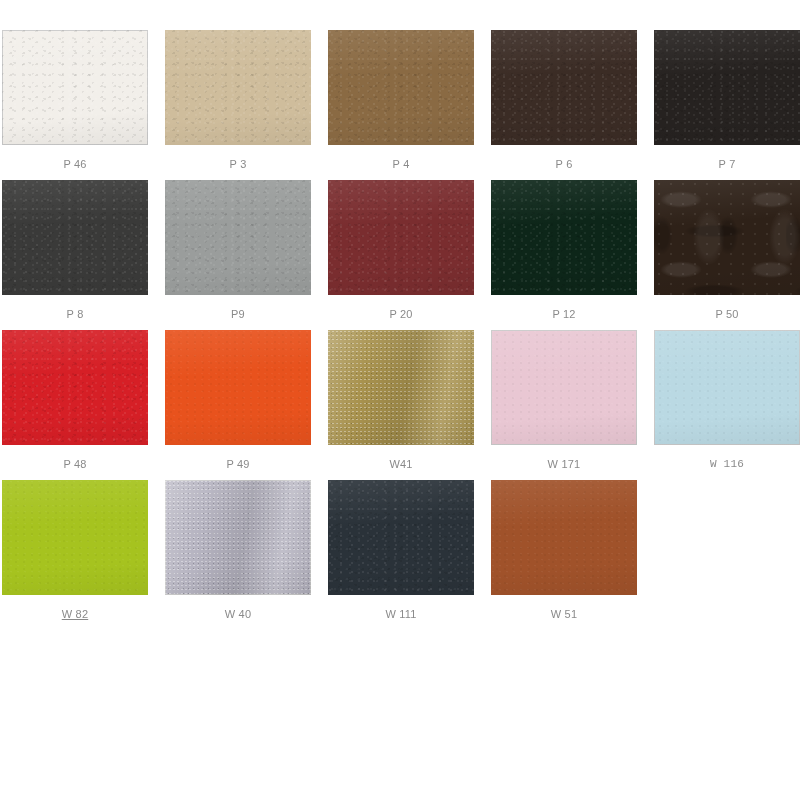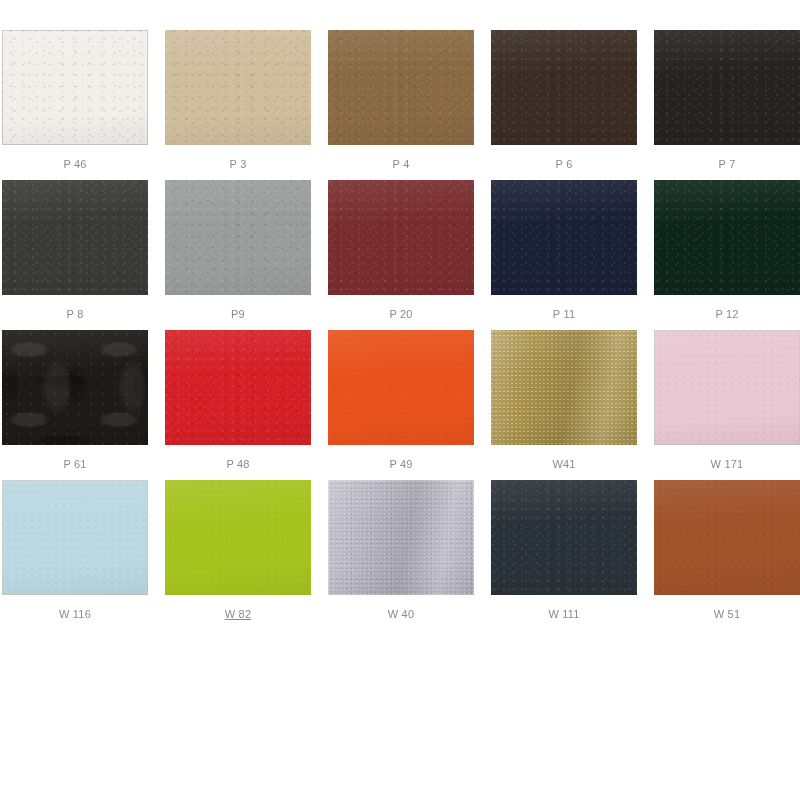--- a/index.html
+++ b/index.html
@@ -168,39 +168,32 @@
       <div class="swatch-label" style="color: rgb(138, 138, 138);">P9</div>
     </div>
     <div class="swatch-cell">
       <div class="swatch-chip" style="background-color: rgb(122, 45, 47);">
         <div class="grain"></div>
         <div class="sheen"></div>
       </div>
       <div class="swatch-label" style="color: rgb(138, 138, 138);">P 20</div>
     </div>
     <div class="swatch-cell">
-      <div class="swatch-chip" style="background-color: rgb(26, 32, 54);">
-        <div class="grain"></div>
-        <div class="sheen"></div>
-      </div>
-      <div class="swatch-label" style="color: rgb(138, 138, 138);">P 11</div>
-    </div>
-    <div class="swatch-cell">
       <div class="swatch-chip" style="background-color: rgb(13, 38, 25);">
         <div class="grain"></div>
         <div class="sheen"></div>
       </div>
       <div class="swatch-label" style="color: rgb(138, 138, 138);">P 12</div>
     </div>
     <div class="swatch-cell">
-      <div class="swatch-chip" style="background-color: rgb(29, 26, 24);">
+      <div class="swatch-chip" style="background-color: rgb(46, 33, 24);">
         <div class="grain distressed"></div>
         <div class="sheen"></div>
       </div>
-      <div class="swatch-label" style="color: rgb(138, 138, 138);">P 61</div>
+      <div class="swatch-label" style="color: rgb(138, 138, 138);">P 50</div>
     </div>
     <div class="swatch-cell">
       <div class="swatch-chip" style="background-color: rgb(214, 31, 38);">
         <div class="grain"></div>
         <div class="sheen"></div>
       </div>
       <div class="swatch-label" style="color: rgb(138, 138, 138);">P 48</div>
     </div>
     <div class="swatch-cell">
       <div class="swatch-chip" style="background-color: rgb(232, 82, 29);">
@@ -221,21 +214,21 @@
         <div class="grain smooth"></div>
         <div class="sheen"></div>
       </div>
       <div class="swatch-label" style="color: rgb(138, 138, 138);">W 171</div>
     </div>
     <div class="swatch-cell">
       <div class="swatch-chip bordered" style="background-color: rgb(186, 217, 227);">
         <div class="grain smooth"></div>
         <div class="sheen"></div>
       </div>
-      <div class="swatch-label" style="color: rgb(138, 138, 138);">W 116</div>
+      <div class="swatch-label" style="color: rgb(138, 138, 138); font-family: Liberation Mono, monospace;">W 116</div>
     </div>
     <div class="swatch-cell">
       <div class="swatch-chip" style="background-color: rgb(166, 195, 31);">
         <div class="grain smooth"></div>
         <div class="sheen"></div>
       </div>
       <div class="swatch-label" style="color: rgb(138, 138, 138); text-decoration: underline;">W 82</div>
     </div>
     <div class="swatch-cell">
       <div class="swatch-chip bordered" style="background-color: rgb(182, 180, 193);">

